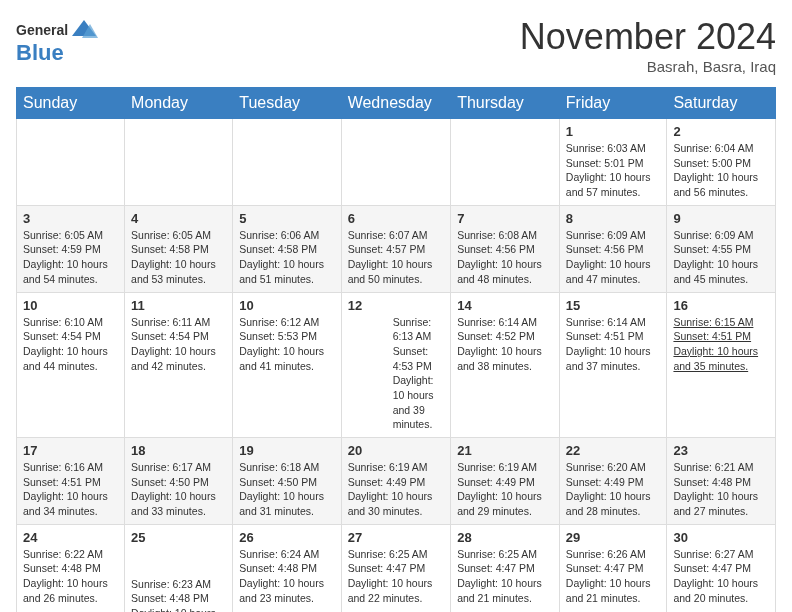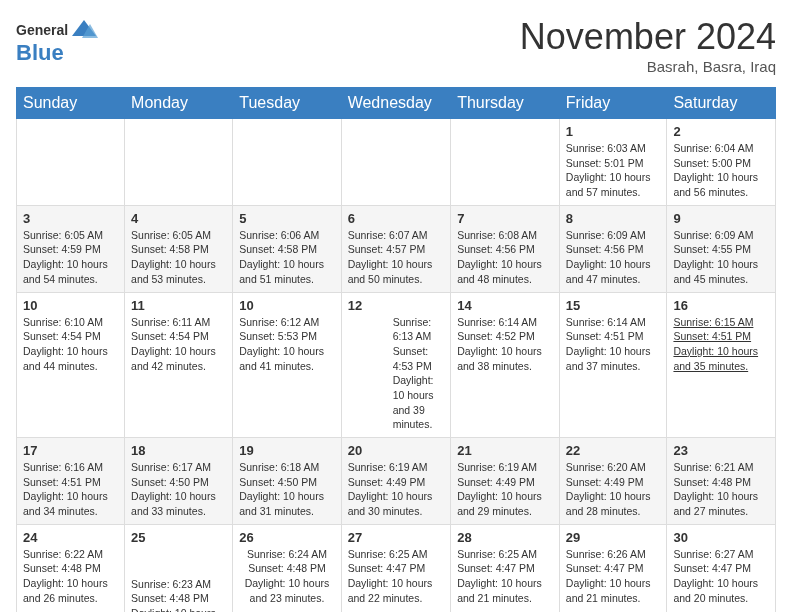--- a/index.html
+++ b/index.html
@@ -285,21 +285,21 @@
 Daylight: 10 hours and 26 minutes.</div>
         </td>
         <td>
           <span class="day-number">25</span>
           <div class="day-info" style="white-space: pre-line; margin-top: 32px;">Sunrise: 6:23 AM
 Sunset: 4:48 PM
 Daylight: 10 hours and 25 minutes.</div>
         </td>
         <td>
           <span class="day-number">26</span>
-          <div class="day-info" style="white-space: pre-line; text-align: center;">Sunrise: 6:24 AM
+          <div class="day-info" style="white-space: pre-line;">Sunrise: 6:24 AM
 Sunset: 4:48 PM
 Daylight: 10 hours and 23 minutes.</div>
         </td>
         <td>
           <span class="day-number">27</span>
           <div class="day-info" style="white-space: pre-line;">Sunrise: 6:25 AM
 Sunset: 4:47 PM
 Daylight: 10 hours and 22 minutes.</div>
         </td>
         <td>

